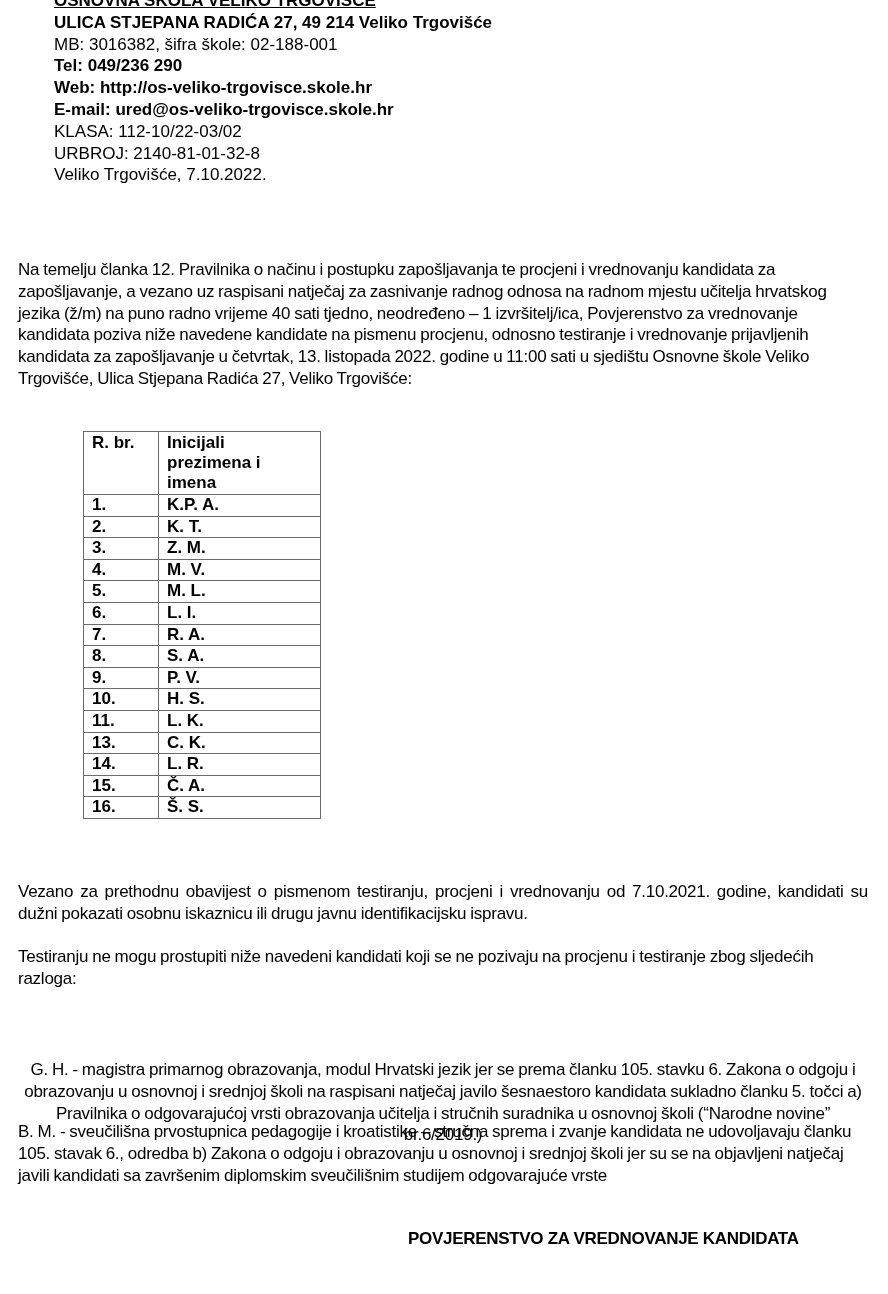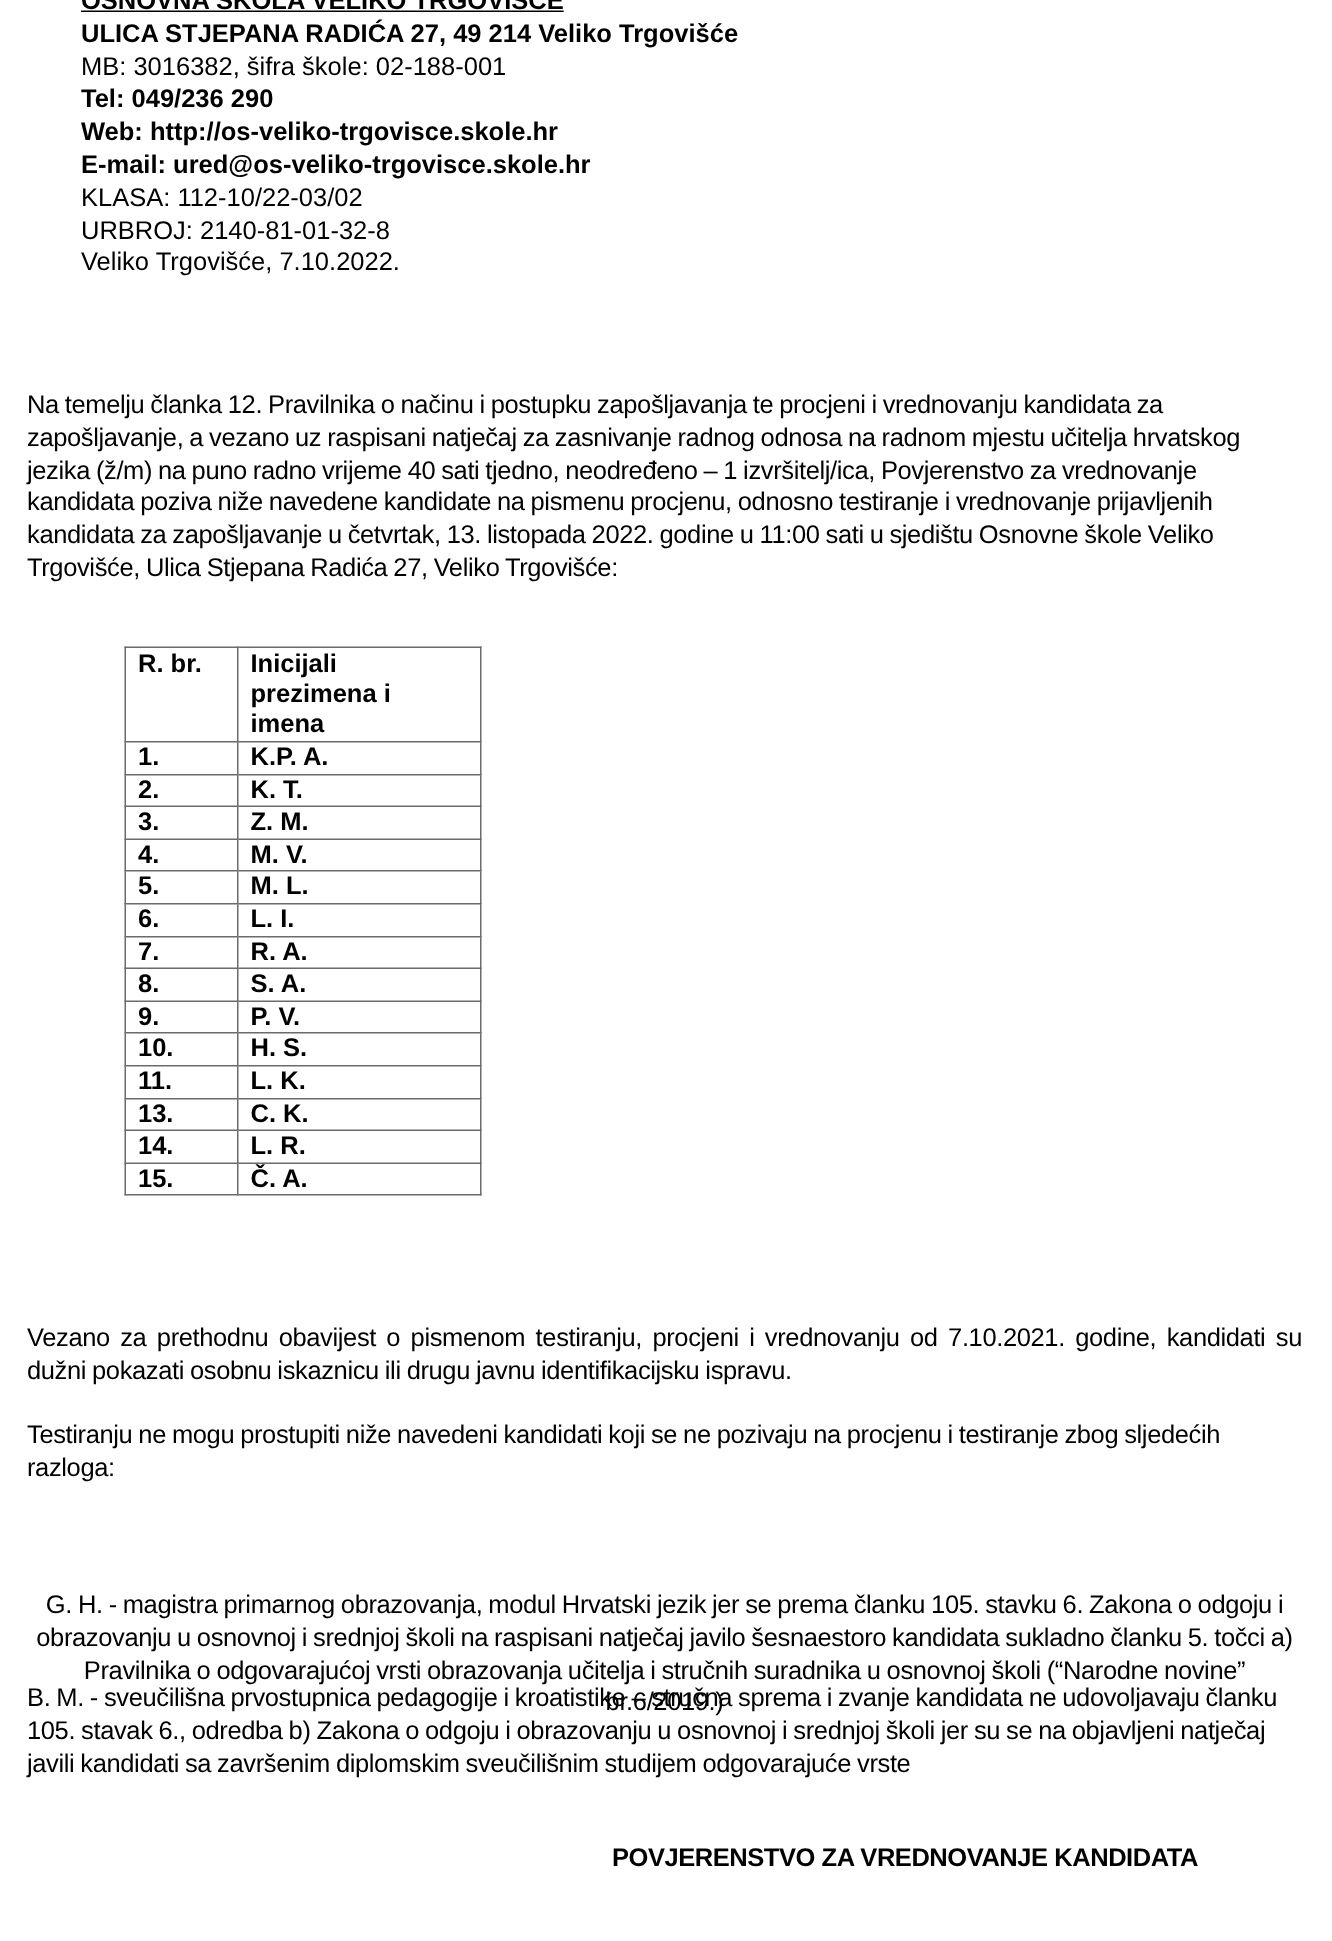--- a/index.html
+++ b/index.html
@@ -115,20 +115,24 @@
         <td>C.  K.</td>
       </tr>
     <tr>
         <td>14.</td>
         <td>L. R.</td>
       </tr>
     <tr>
         <td>15.</td>
         <td>Č. A.</td>
       </tr>
+    <tr>
+        <td>16.</td>
+        <td>Š.  S.</td>
+      </tr>
   </tbody>
 </table>
 
 <div class="para p2 justify">Vezano za prethodnu obavijest o pismenom testiranju, procjeni i vrednovanju od 7.10.2021. godine, kandidati su dužni pokazati osobnu iskaznicu ili drugu javnu identifikacijsku ispravu.</div>
 <div class="para p3">Testiranju ne mogu prostupiti niže navedeni kandidati koji se ne pozivaju na procjenu i testiranje zbog sljedećih razloga:</div>
 <div class="para p4">G. H. -  magistra primarnog obrazovanja, modul Hrvatski jezik  jer se prema članku 105. stavku 6. Zakona  o odgoju i obrazovanju u osnovnoj i srednjoj školi na raspisani natječaj javilo šesnaestoro kandidata sukladno članku 5. točci a)  Pravilnika  o odgovarajućoj vrsti obrazovanja učitelja i stručnih suradnika u osnovnoj školi (“Narodne novine” br.6/2019.)</div>
 <div class="para p5">B. M. -  sveučilišna prvostupnica pedagogije i kroatistike –  stručna sprema i zvanje kandidata ne udovoljavaju  članku 105. stavak 6., odredba b)  Zakona o odgoju i obrazovanju u osnovnoj i srednjoj školi  jer su se na objavljeni natječaj javili kandidati sa završenim  diplomskim  sveučilišnim  studijem odgovarajuće vrste</div>
 
 <div class="sig">POVJERENSTVO ZA VREDNOVANJE KANDIDATA</div>
 

